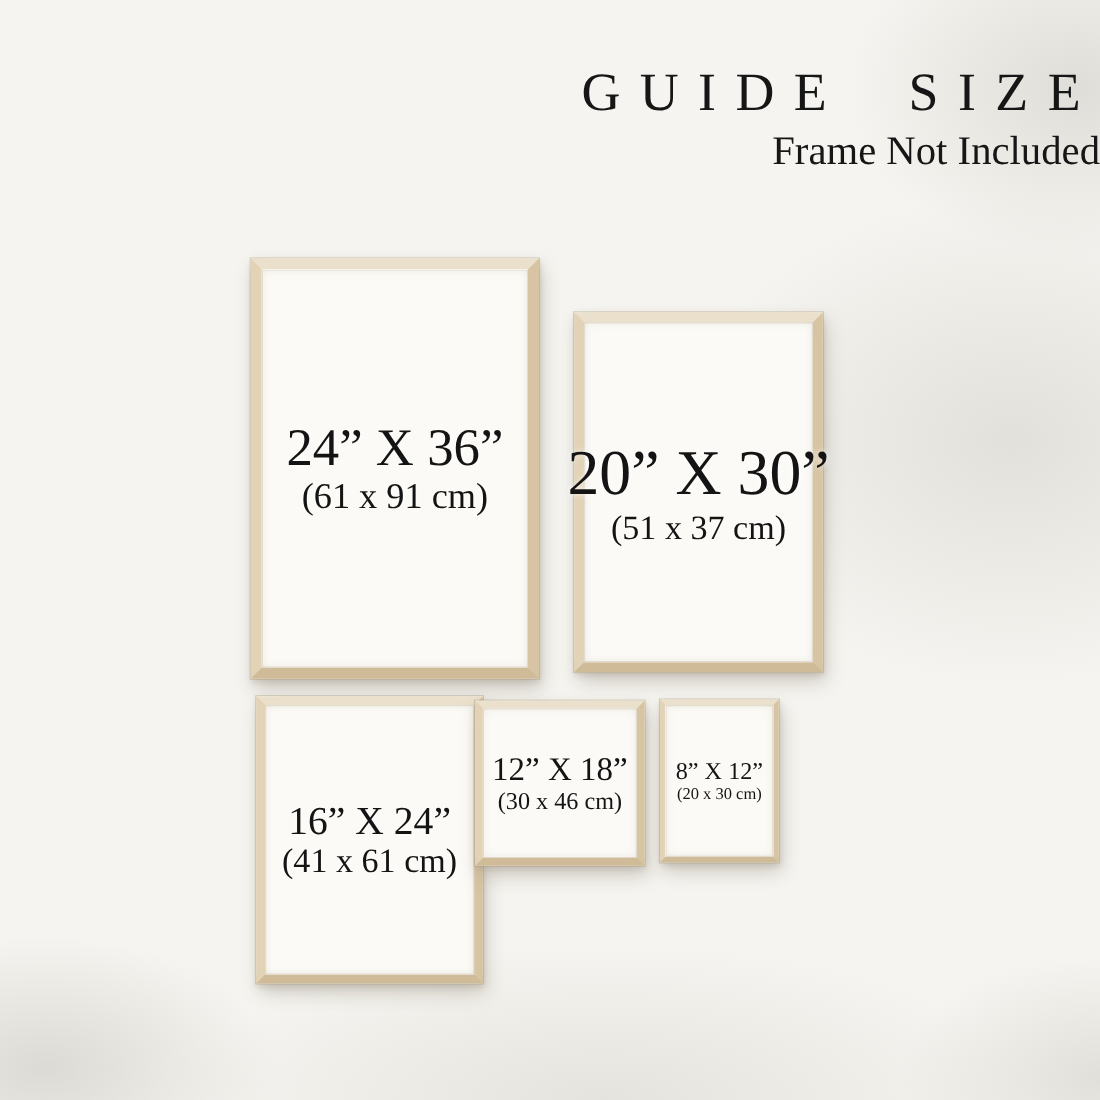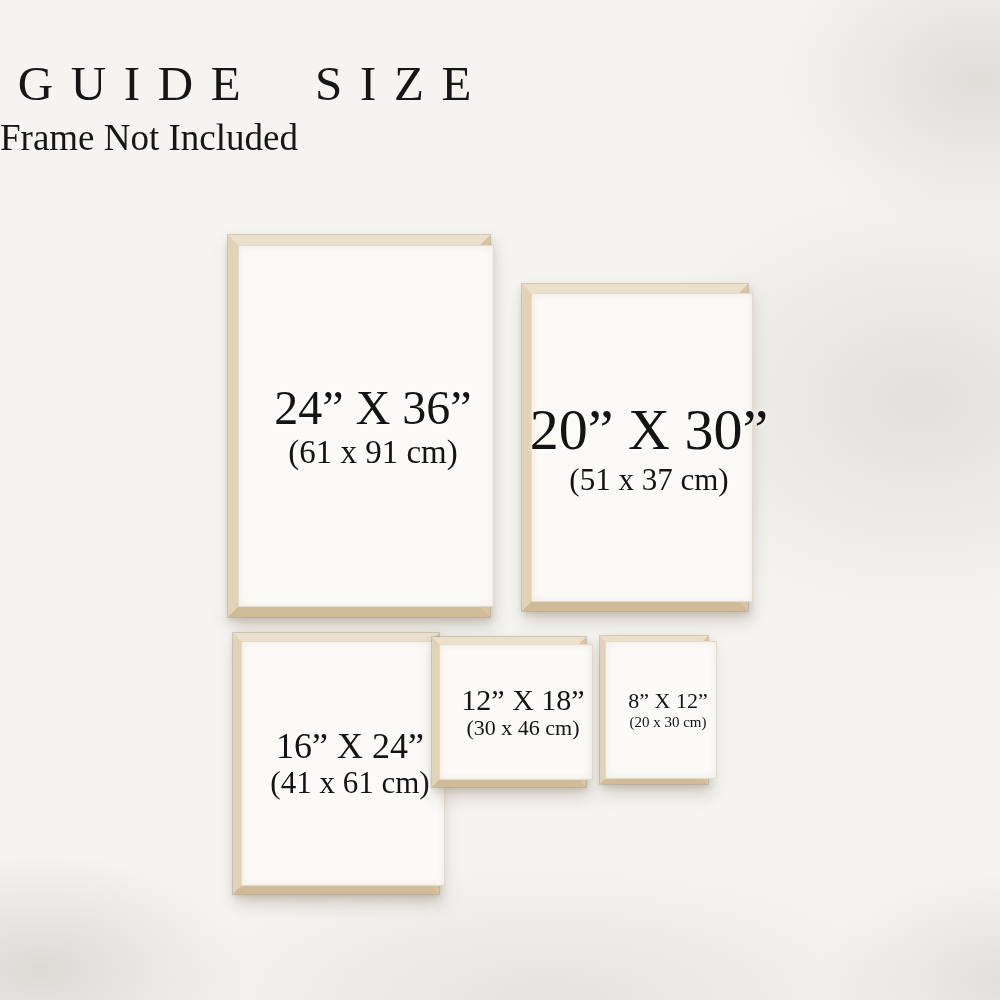--- a/index.html
+++ b/index.html
@@ -12,21 +12,21 @@
       radial-gradient(ellipse 300px 220px at 98% 8%, rgba(206,203,195,0.55), transparent 70%),
       radial-gradient(ellipse 420px 320px at 92% 40%, rgba(208,205,197,0.50), transparent 70%),
       radial-gradient(ellipse 300px 170px at 4% 97%, rgba(204,201,193,0.60), transparent 70%),
       radial-gradient(ellipse 520px 190px at 55% 100%, rgba(210,207,199,0.45), transparent 75%),
       radial-gradient(ellipse 260px 160px at 100% 98%, rgba(206,203,195,0.5), transparent 70%),
       #f5f4f0;
   }
   .header{
     position:absolute;
     top:56px;left:0;width:1000px;
-    text-align:left;
+    text-align:right;
     color:#161616;
   }
   .title{
     font-size:49px;
     letter-spacing:0.36em;
     word-spacing:0.55em;
     line-height:1.15;
     margin-left:0.36em; 
     white-space:nowrap;
   }
@@ -49,21 +49,20 @@
   .paper{
     width:100%;height:100%;
     display:flex;flex-direction:column;
     align-items:center;justify-content:center;
     box-shadow:
       inset 0 0 0 1px rgba(164,144,114,0.22),
       inset 0 0 8px rgba(164,144,114,0.18);
     background:#fbfaf6;
     color:#141414;
     text-align:center;
-    padding-left:14px;
   }
   .size-in{
     line-height:1.12;
     text-shadow:0 0 6px rgba(255,255,255,0.9);
     white-space:nowrap;
   }
   .size-cm{
     line-height:1.12;
     text-shadow:0 0 6px rgba(255,255,255,0.9);
     white-space:nowrap;

